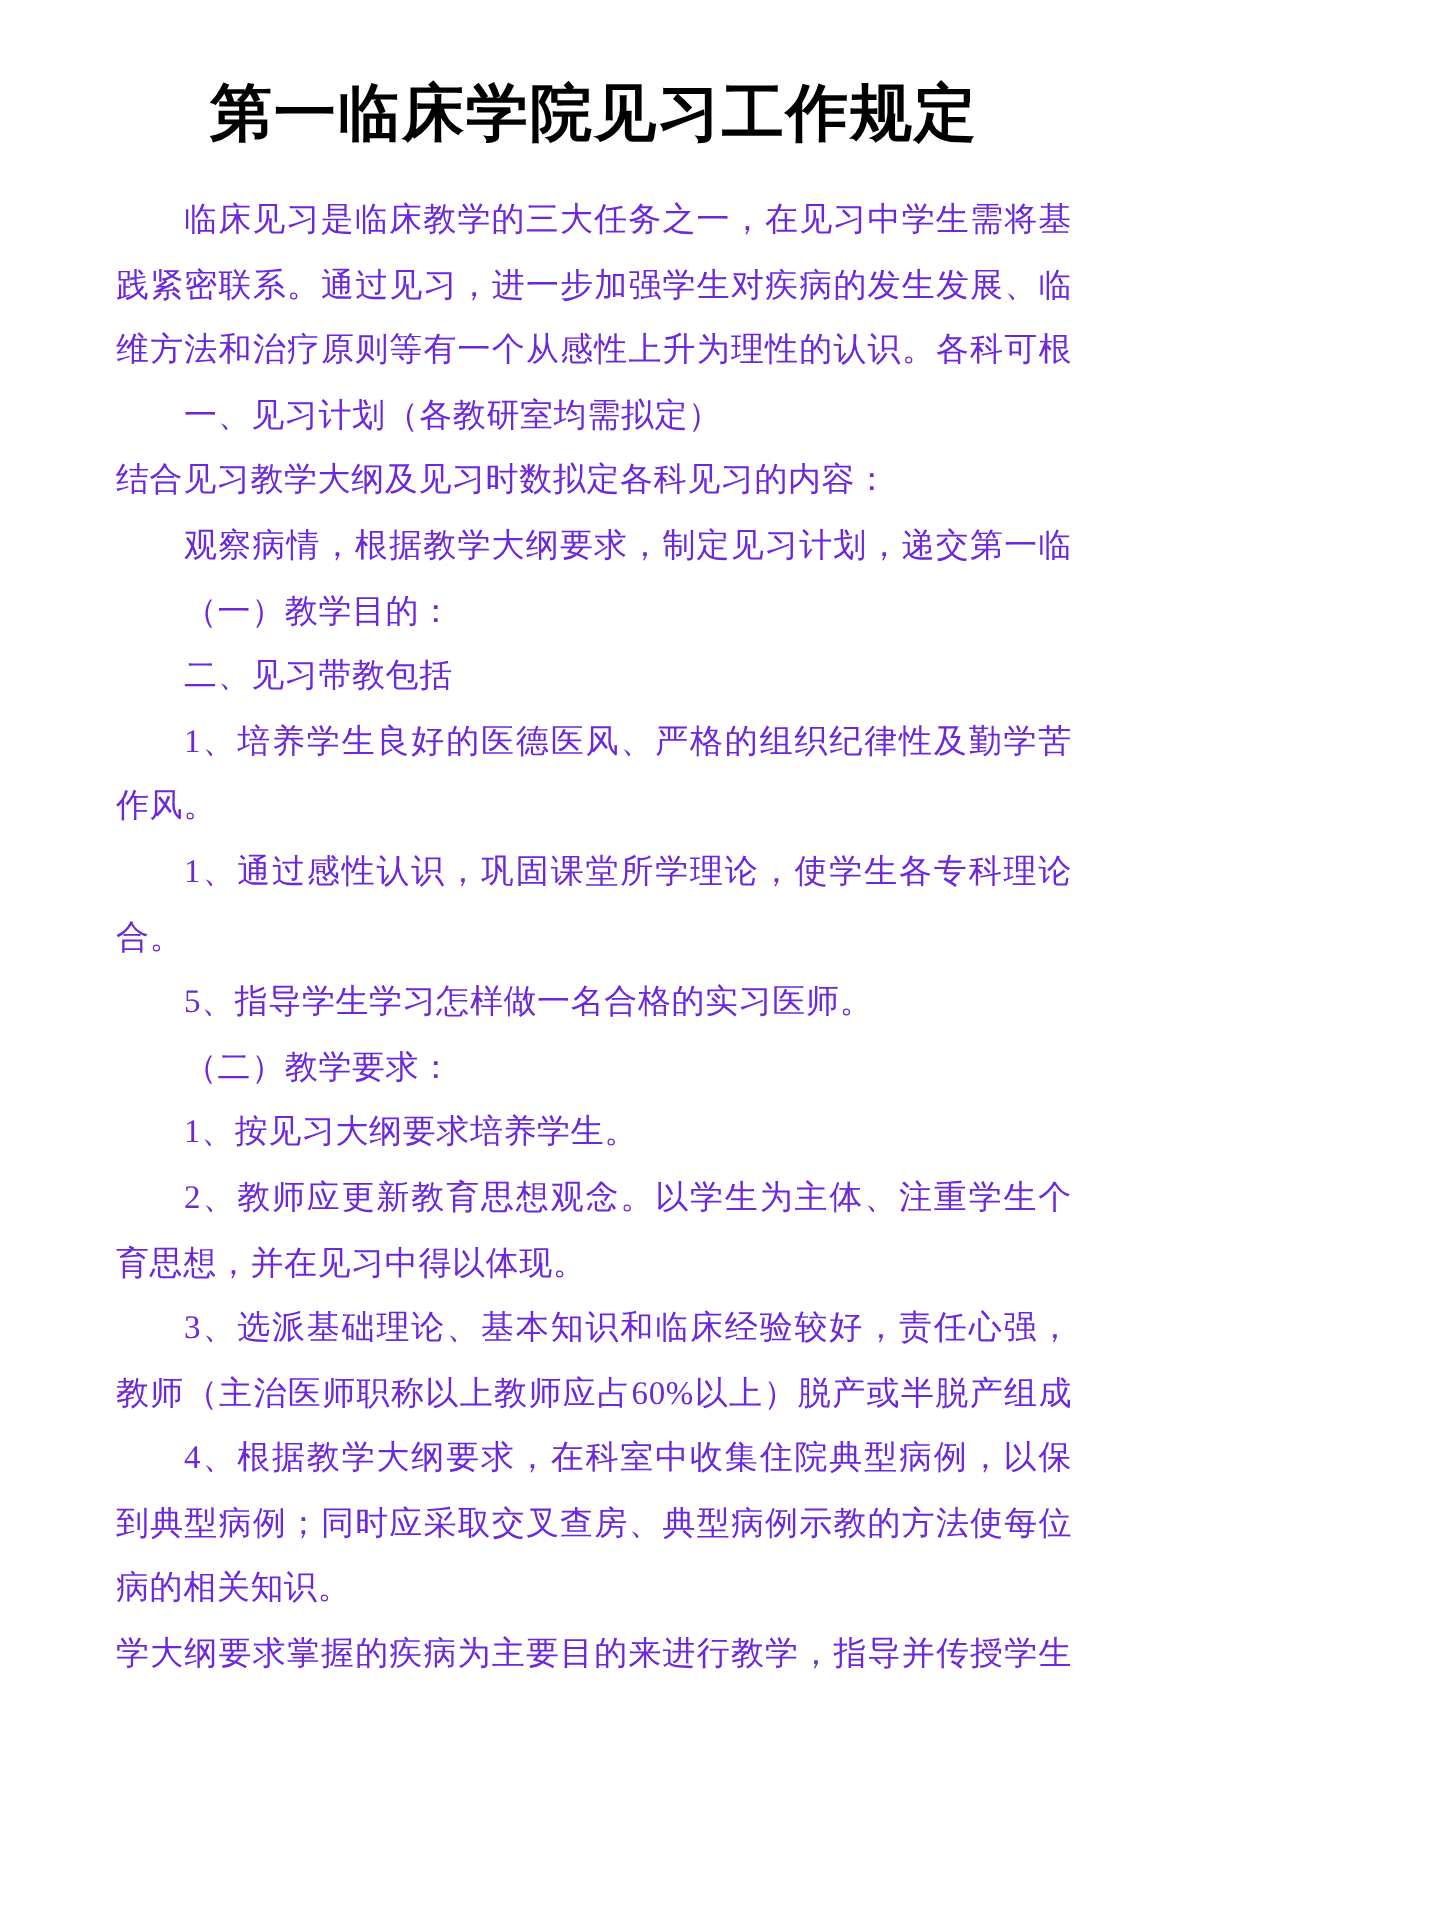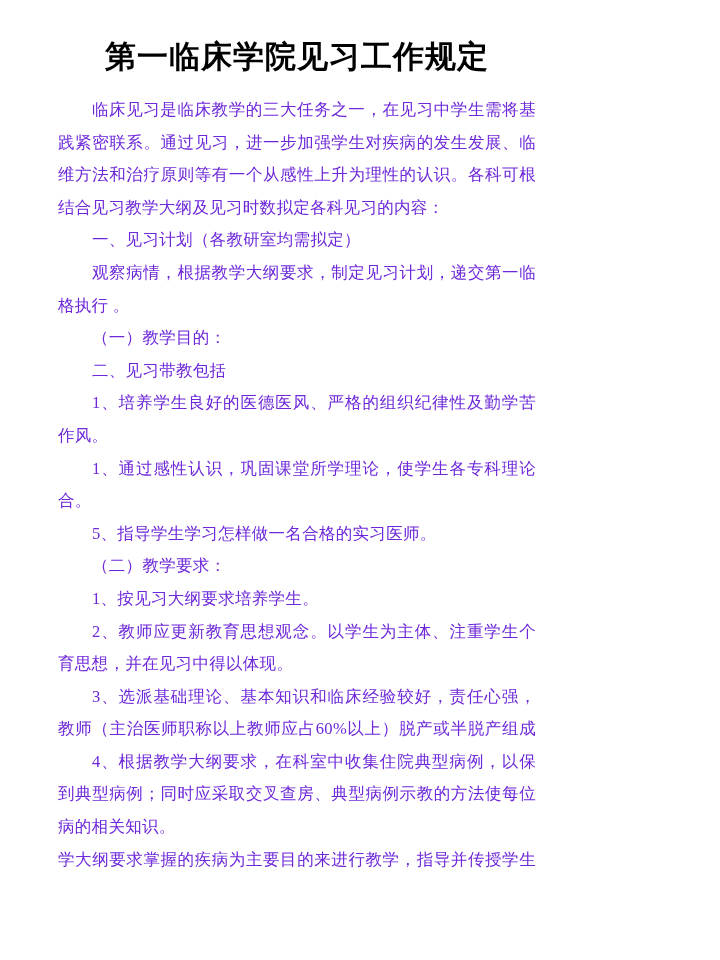--- a/index.html
+++ b/index.html
@@ -58,24 +58,23 @@
 </style>
 </head>
 <body>
 
 <div class="page">
   <h1 class="doc-title">第一临床学院见习工作规定</h1>
   <div class="doc-body">
       <div class="line indent justify">临床见习是临床教学的三大任务之一，在见习中学生需将基础知识与临床实</div>
       <div class="line justify">践紧密联系。通过见习，进一步加强学生对疾病的发生发展、临床表现、诊断思</div>
       <div class="line justify">维方法和治疗原则等有一个从感性上升为理性的认识。各科可根据上大课的内容，</div>
+      <div class="line indent">一、见习计划（各教研室均需拟定）</div>
       <div class="line">结合见习教学大纲及见习时数拟定各科见习的内容：</div>
-      <div class="line indent">一、见习计划（各教研室均需拟定）</div>
       <div class="line indent justify">观察病情，根据教学大纲要求，制定见习计划，递交第一临床学院备案并严</div>
-      <div class="line">格执行 。</div>
       <div class="line indent">（一）教学目的：</div>
       <div class="line indent">二、见习带教包括</div>
       <div class="line indent justify">1、培养学生良好的医德医风、严格的组织纪律性及勤学苦练、精益求精的</div>
       <div class="line">作风。</div>
       <div class="line indent justify">1、通过感性认识，巩固课堂所学理论，使学生各专科理论知识与实践相结</div>
       <div class="line">合。</div>
       <div class="line indent">5、指导学生学习怎样做一名合格的实习医师。</div>
       <div class="line indent">（二）教学要求：</div>
       <div class="line indent">1、按见习大纲要求培养学生。</div>
       <div class="line indent justify">2、教师应更新教育思想观念。以学生为主体、注重学生个性发展等现代教</div>

